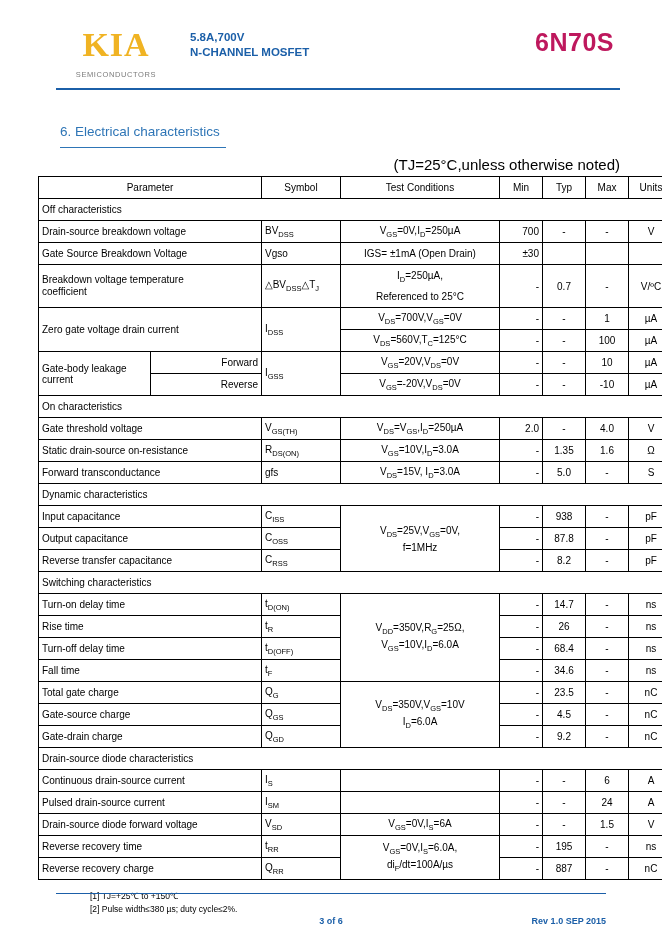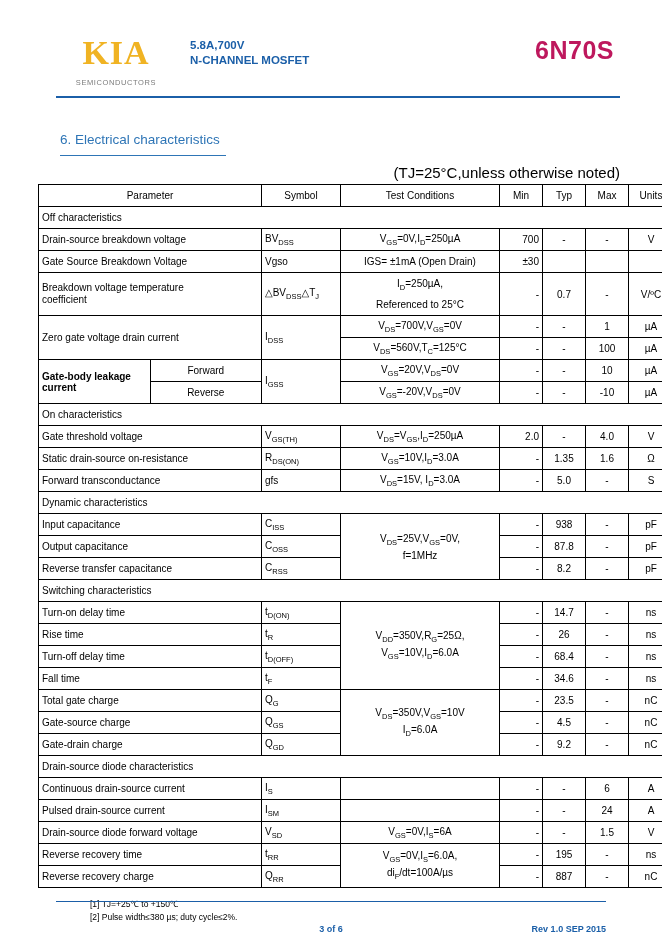--- a/index.html
+++ b/index.html
@@ -20,21 +20,21 @@
     width: 662px;
     height: 936px;
     box-sizing: border-box;
     padding: 0 38px;
   }
 
   
   .header {
     position: relative;
     height: 70px;
-    margin-top: 28px;
+    margin-top: 20px;
   }
   .logo-block {
     position: absolute;
     left: 18px;
     top: 8px;
     width: 120px;
     text-align: center;
   }
   .logo-text {
     font-family: "Liberation Serif", serif;
@@ -113,21 +113,21 @@
   .c-typ     { width: 36px; text-align: center; }
   .c-max     { width: 36px; text-align: center; }
   .c-unit    { width: 38px; text-align: center; }
 
   .hdr td { text-align: center; font-size: 10px; height: 19px; }
   .group td { font-size: 10px; padding-left: 6px; }
   .pname { padding-left: 6px; }
   sub { font-size: 7.5px; }
 
   .split-left { padding-left: 6px; }
-  .split-right { text-align: center; padding: 0 3px; }
+  .split-right { text-align: right; padding: 0 3px; }
 
   
   .footnotes {
     margin: 10px 0 0 52px;
     font-size: 8.5px;
     line-height: 13px;
     color: #000;
   }
 
   
@@ -243,21 +243,21 @@
     </tr>
     <tr>
       <td class="c-cond">V<sub>DS</sub>=560V,T<sub>C</sub>=125°C</td>
       <td class="c-min">-</td>
       <td class="c-typ">-</td>
       <td class="c-max">100</td>
       <td class="c-unit">µA</td>
     </tr>
 
     <tr>
-      <td class="split-left" style="width:150px;font-weight:bold;" rowspan="2">Gate-body leakage current</td>
+      <td class="split-left" style="width:150px;" rowspan="2">Gate-body leakage current</td>
       <td class="split-right" style="width:66px;">Forward</td>
       <td class="c-symbol" rowspan="2">I<sub>GSS</sub></td>
       <td class="c-cond">V<sub>GS</sub>=20V,V<sub>DS</sub>=0V</td>
       <td class="c-min">-</td>
       <td class="c-typ">-</td>
       <td class="c-max">10</td>
       <td class="c-unit">µA</td>
     </tr>
     <tr>
       <td class="split-right">Reverse</td>

